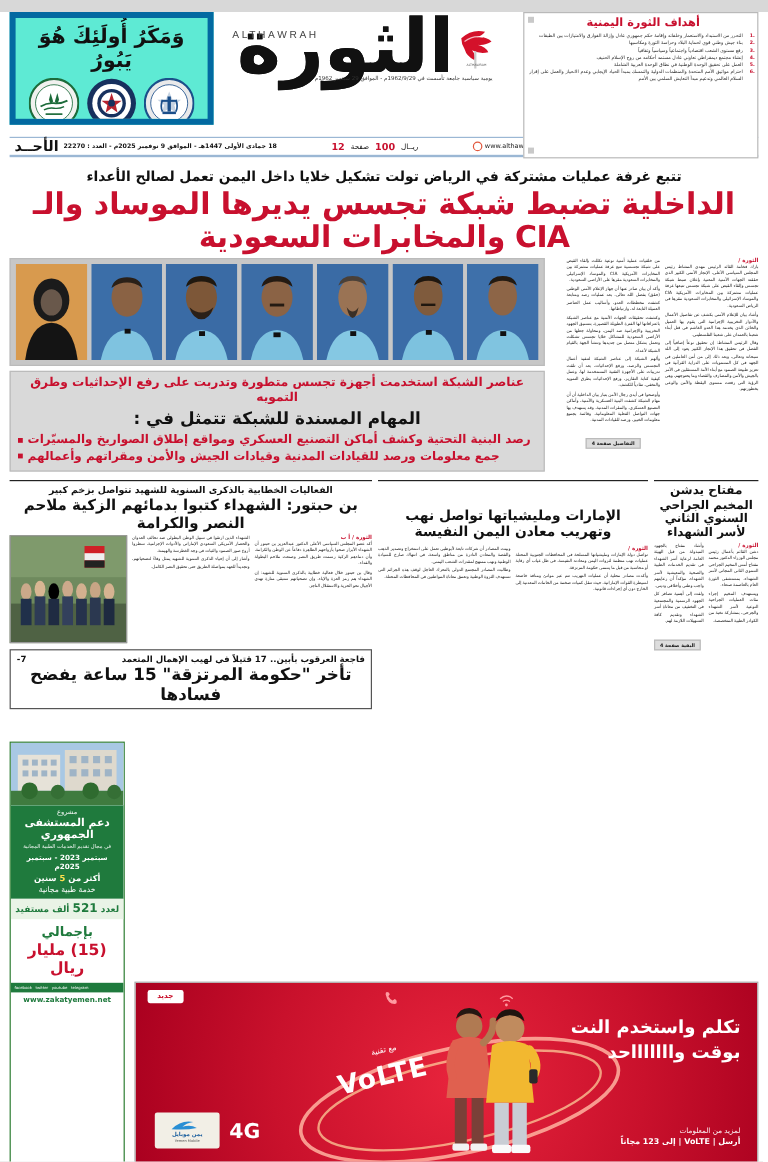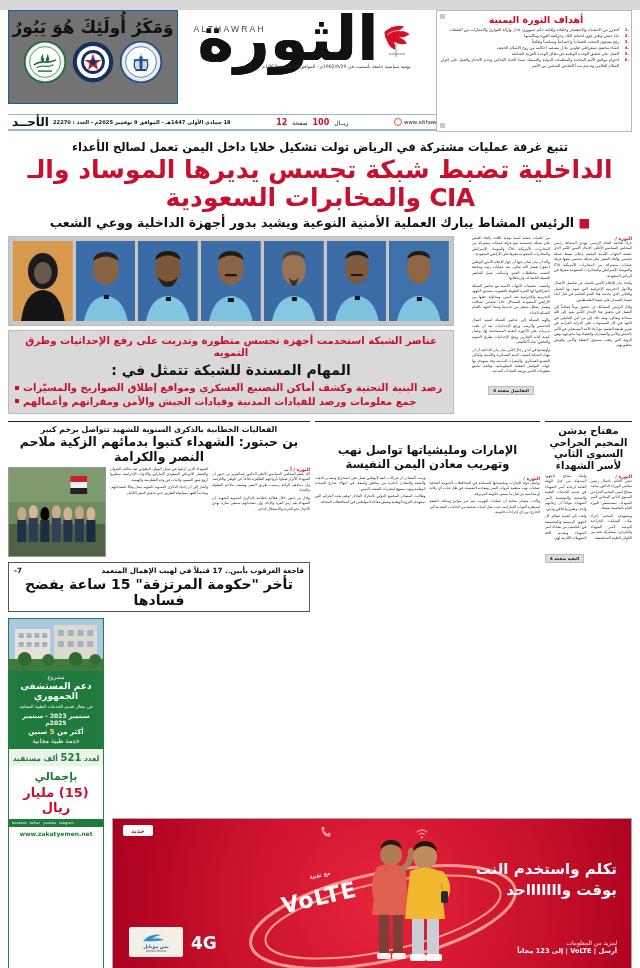--- a/index.html
+++ b/index.html
@@ -48,21 +48,21 @@
     position:absolute;left:-4px;top:14px;font-size:8.5px;letter-spacing:2.2px;
     color:#444;font-family:"Liberation Sans",sans-serif;
   }
   .logo-mark{width:36px;height:40px;margin-right:2px;position:relative;}
   .tagline{
     position:absolute;bottom:-2px;right:6px;font-size:4.6px;color:#333;
     white-space:nowrap;
   }
 
   .emblem-panel{
-    width:170px;height:94px;border:1px solid #0369a1;background:#737373;
+    width:170px;height:94px;border:5px solid #0369a1;background:#5eead4;
     box-sizing:border-box;position:relative;overflow:hidden;
   }
   .emblem-head{
     text-align:center;font-size:17px;font-weight:bold;color:#111;
     padding-top:6px;letter-spacing:-.5px;
   }
   .emblems{display:flex;justify-content:center;gap:6px;margin-top:4px;}
   .emblem{width:42px;height:42px;border-radius:50%;position:relative;}
 
   
@@ -172,21 +172,21 @@
   .z-url{text-align:center;font-size:6px;color:#1f7a3d;font-weight:bold;padding:3px 0;}
 
   
   .volte{
     position:absolute;left:112px;top:808px;width:520px;height:152px;
     border:1px solid #aaa;box-sizing:border-box;overflow:hidden;
     background:radial-gradient(circle at 52% 55%, #e8243c 0%, #c9112c 55%, #a9001f 100%);
   }
   .v-new{position:absolute;top:6px;left:10px;background:#fff;color:#c9112c;
          font-size:6px;font-weight:bold;padding:2px 8px;border-radius:2px;}
-  .v-right{position:absolute;right:14px;top:40px;text-align:right;color:#fff;}
+  .v-right{position:absolute;right:14px;top:27px;text-align:right;color:#fff;}
   .v-l1{font-size:15px;font-weight:bold;line-height:1.4;}
   .v-l2{font-size:15px;font-weight:bold;line-height:1.4;}
   .v-info{position:absolute;right:14px;bottom:14px;color:#fff;text-align:right;}
   .v-i1{font-size:6px;opacity:.95;}
   .v-i2{font-size:6.6px;font-weight:bold;margin-top:1px;}
   .v-volte{position:absolute;left:168px;top:66px;transform:rotate(-13deg);
            color:#fff;font-size:22px;font-weight:bold;letter-spacing:1px;}
   .v-tech{position:absolute;left:196px;top:52px;transform:rotate(-13deg);
           color:#fff;font-size:6.5px;}
   .v-4g{position:absolute;left:78px;bottom:16px;color:#fff;font-size:17px;font-weight:bold;}
@@ -296,24 +296,20 @@
       </div>
       <div class="contact">
         <span class="c-dot"></span>
         <span>althawrah99@yahoo.com</span>
       </div>
     </div>
   </div>
 
   <div class="kicker">تتبع غرفة عمليات مشتركة في الرياض تولت تشكيل خلايا داخل اليمن تعمل لصالح الأعداء</div>
   <div class="main-head">الداخلية تضبط شبكة تجسس يديرها الموساد والـ CIA والمخابرات السعودية</div>
-  <div class="sub-head">
-    <span style="color:#c8102e">■</span>
-    <span>الرئيس المشاط يبارك العملية الأمنية النوعية ويشيد بدور أجهزة الداخلية ووعي الشعب</span>
-  </div>
 
   <div class="story-row">
 
     <div class="story-main">
       <div class="photos">
         <div class="photo">
           <svg viewBox="0 0 60 80" width="100%" height="100%" preserveAspectRatio="none">
             <rect width="60" height="80" fill="#d89a4e"></rect>
             <ellipse cx="30" cy="30" rx="15" ry="18" fill="#1b1b1b"></ellipse>
             <ellipse cx="30" cy="32" rx="9" ry="11" fill="#a98a72" opacity=".55"></ellipse>

